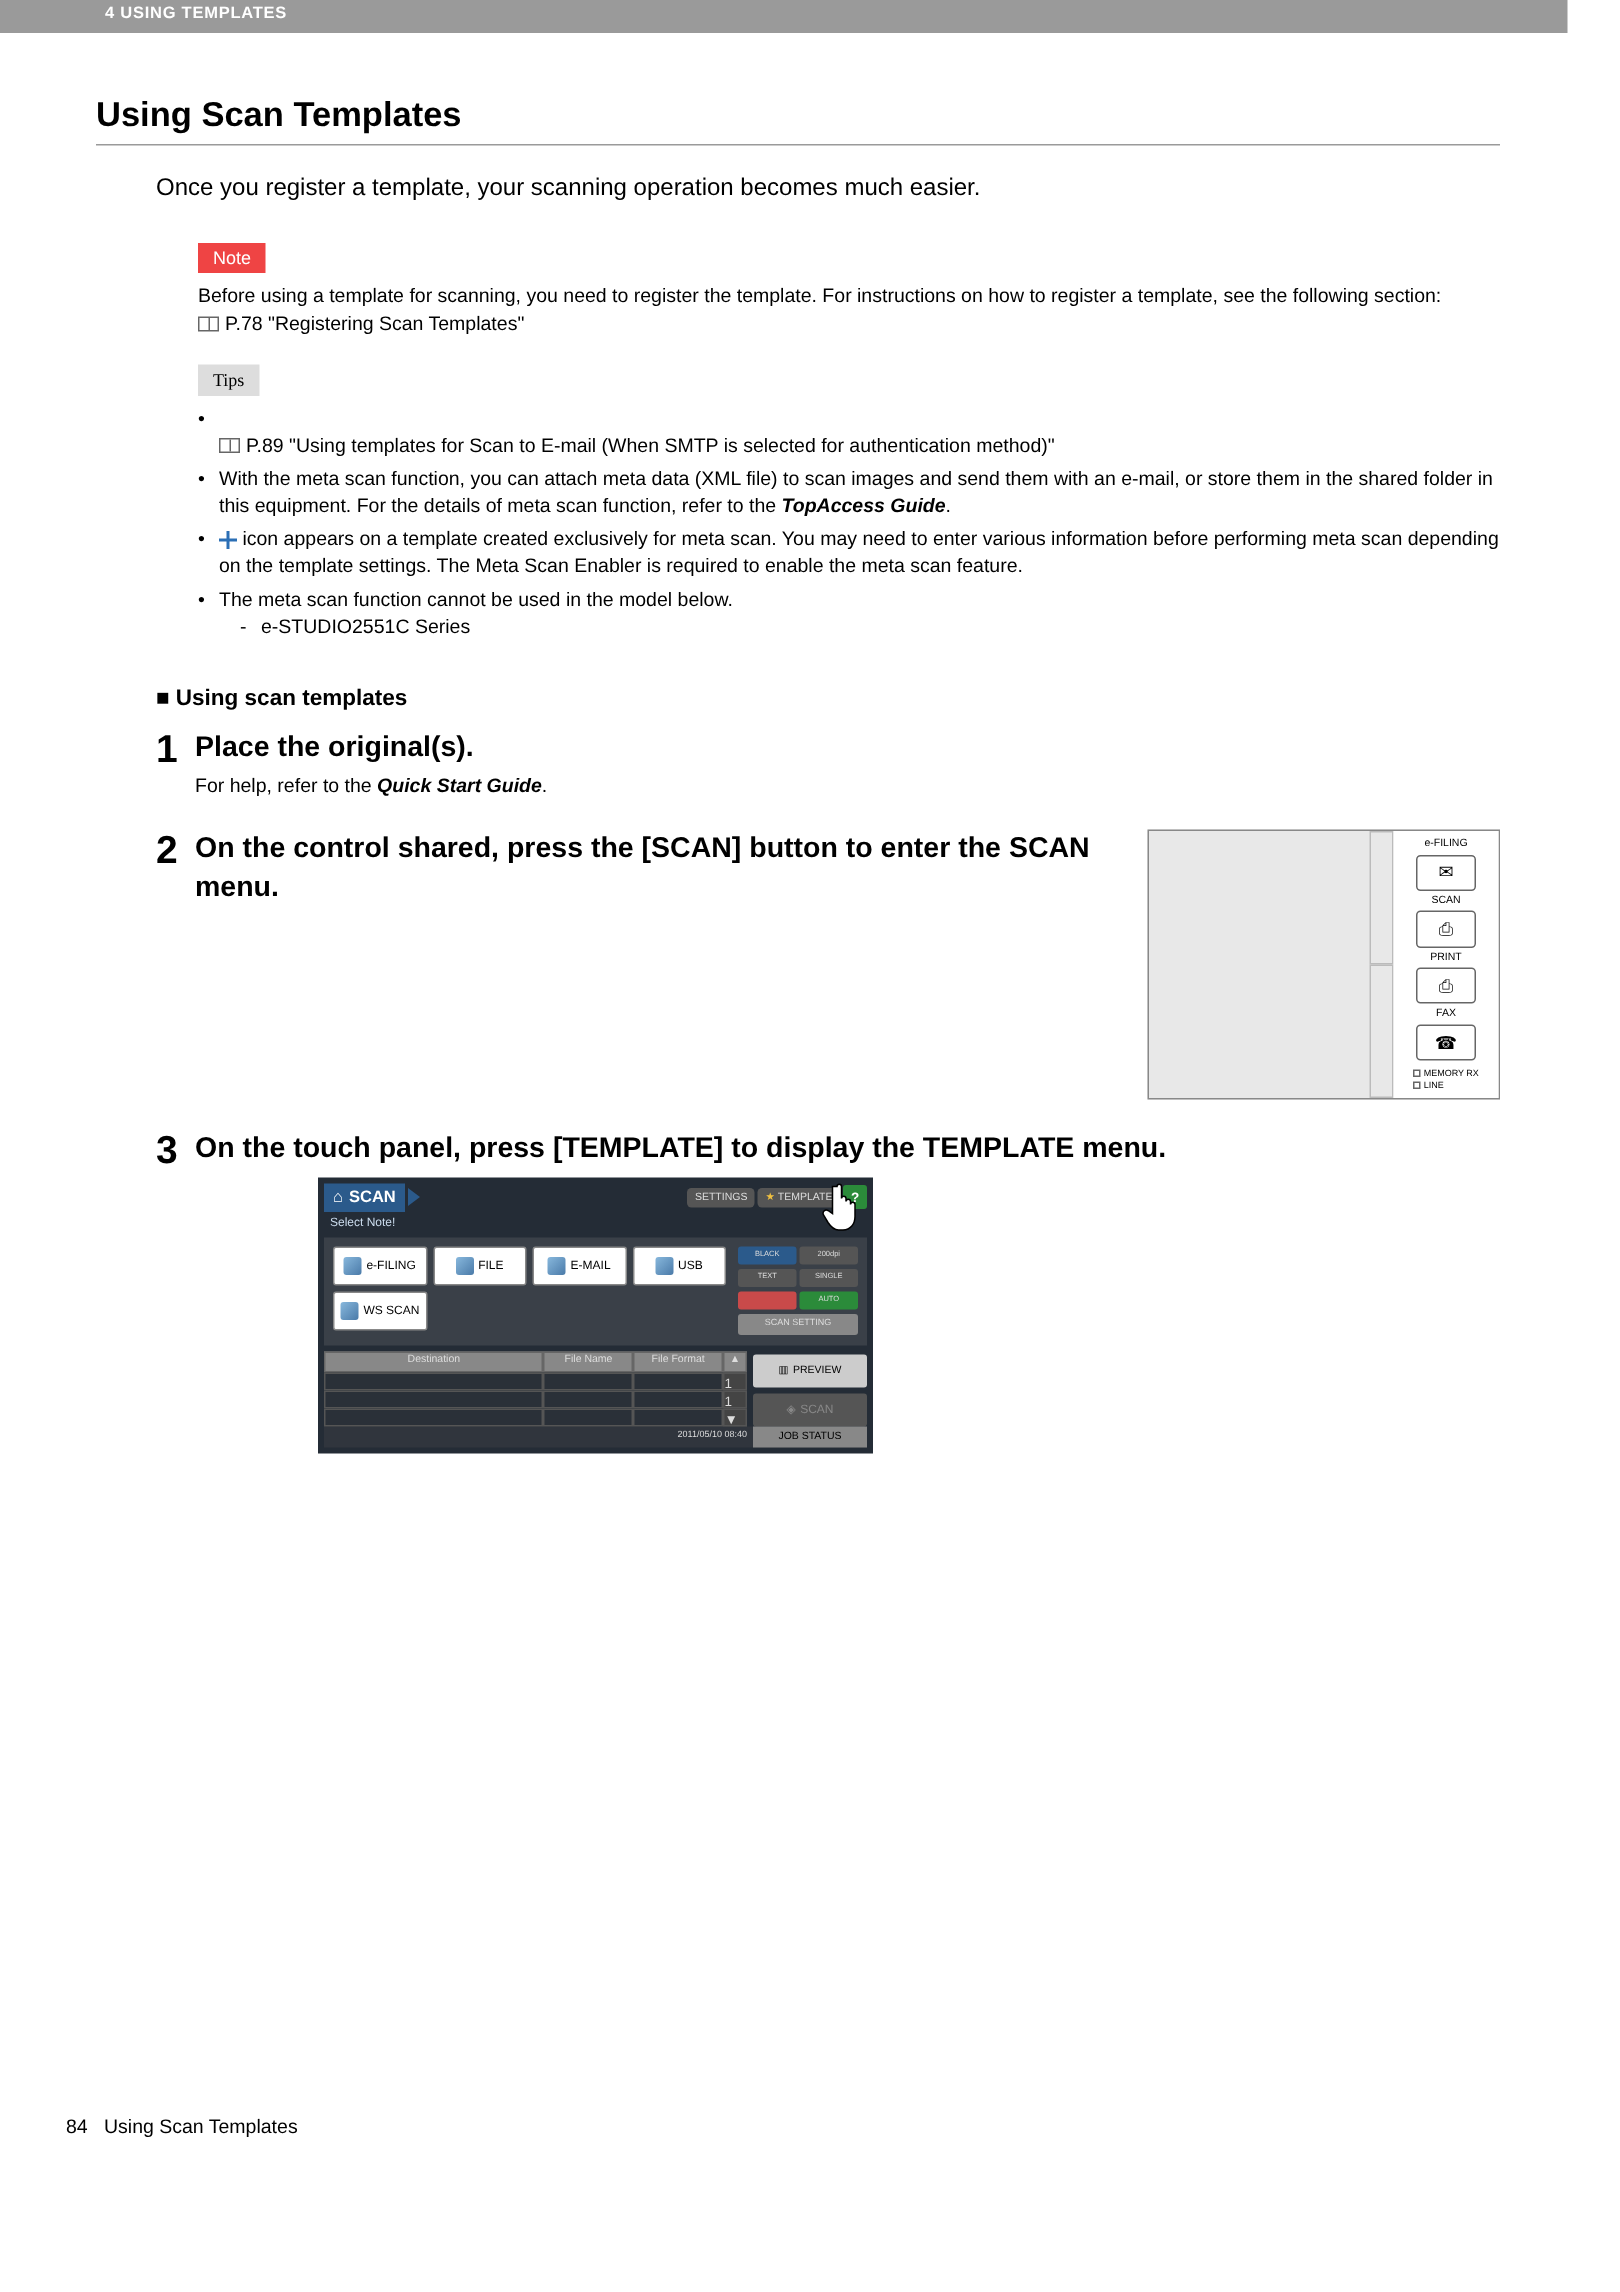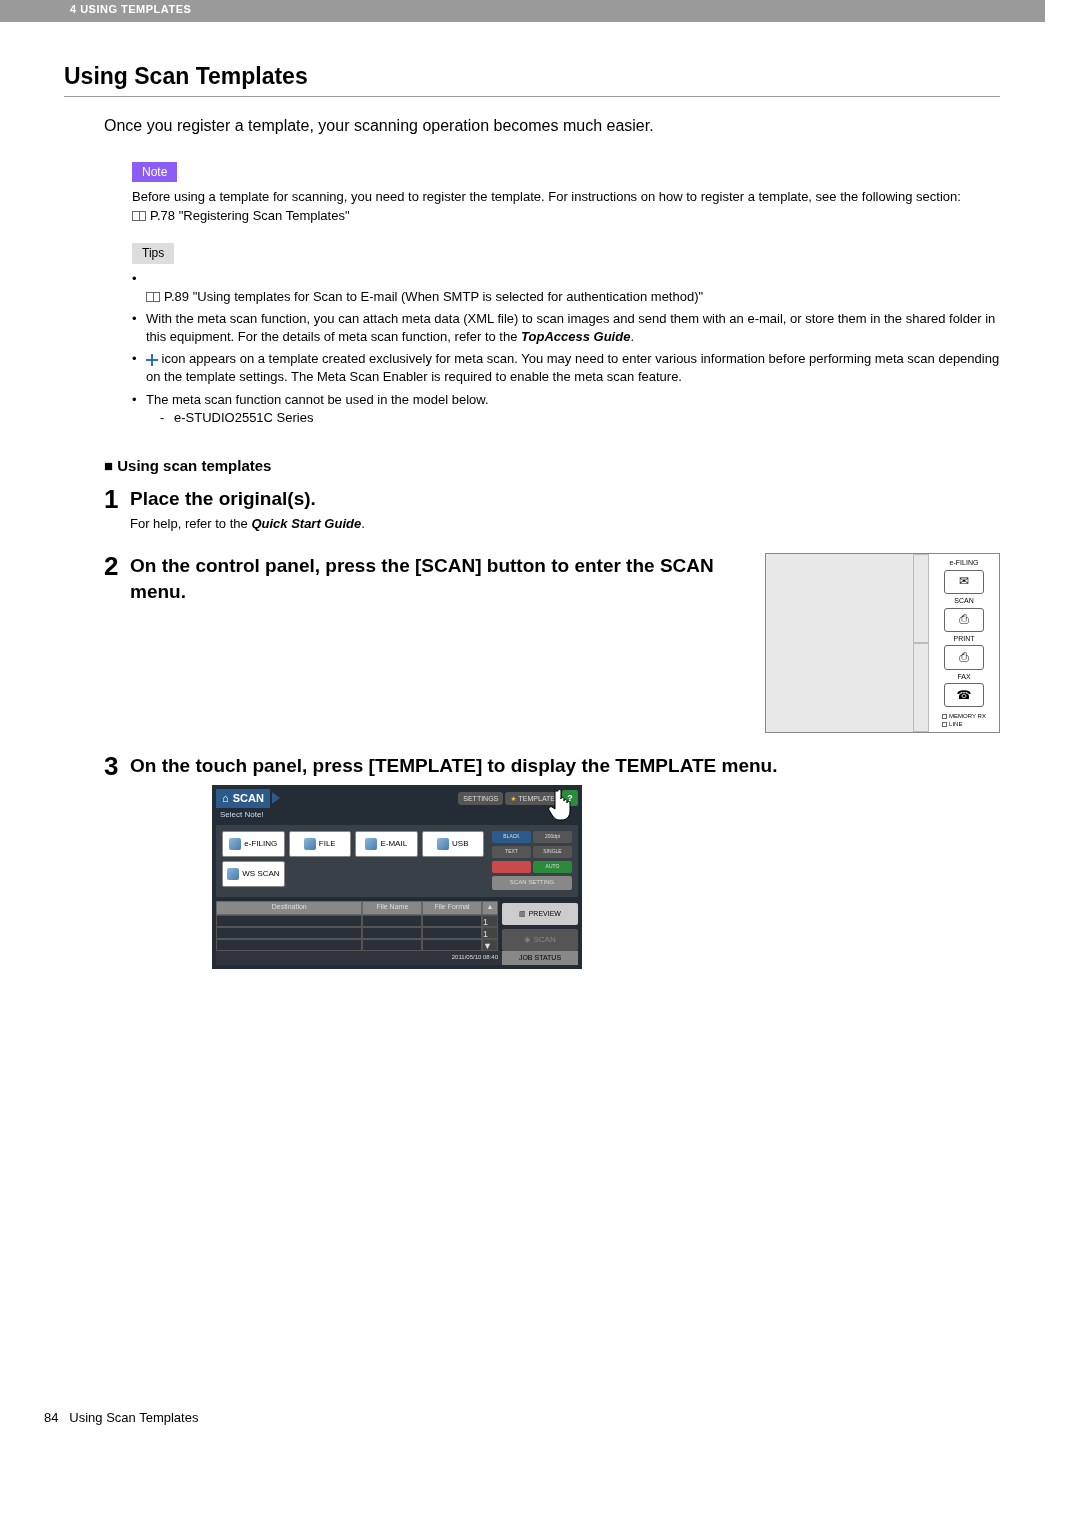--- a/index.html
+++ b/index.html
@@ -29,39 +29,40 @@
     font-size: 23px;
     font-weight: bold;
     margin-bottom: 18px;
     border-bottom: 1px solid #9a9a9a;
     padding-bottom: 4px;
   }
   .intro { margin-left: 40px; margin-bottom: 24px; font-size: 16px; }
   .note-block { margin-left: 68px; margin-bottom: 18px; }
   .note-tag {
     display: inline-block;
-    background: #8b5cf6;
+    background: #ef4444;
     color: #fff;
     padding: 2px 10px;
     font-size: 12px;
     margin-bottom: 6px;
   }
   .note-text { font-size: 13px; }
   .ref-line { font-size: 13px; }
   .book-icon { display:inline-block; width:14px; height:10px; border:1px solid #666; position:relative; vertical-align:middle; margin-right:4px;}
   .book-icon::before{content:"";position:absolute;left:50%;top:0;bottom:0;width:1px;background:#666;}
 
   .tips-block { margin-left: 68px; margin-bottom: 24px; }
   .tips-tag {
     display: inline-block;
     background: #ddd;
     color: #000;
     padding: 2px 10px;
     font-size: 12px;
     margin-bottom: 6px;
+    font-family: Liberation Serif, serif;
   }
   .tips-list { list-style: none; font-size: 13px; }
   .tips-list > li { position: relative; padding-left: 14px; margin-bottom: 4px; }
   .tips-list > li::before { content:"•"; position:absolute; left:0; }
   .tips-list .sub { padding-left: 28px; position:relative; }
   .tips-list .sub::before { content:"-"; position:absolute; left:14px; }
   .plus-icon {
     display:inline-block; width:12px; height:12px; position:relative;
     vertical-align:middle;
   }
@@ -249,21 +250,21 @@
       </div>
     </div>
   </div>
 
   <div class="step-wrap">
     <div class="step-with-panel">
       <div class="step-text-col">
         <div class="step-row">
           <div class="step-num">2</div>
           <div class="step-body">
-            <div class="step-title">On the control panel, press the [SCAN] button to enter the SCAN menu.</div>
+            <div class="step-title">On the control shared, press the [SCAN] button to enter the SCAN menu.</div>
           </div>
         </div>
       </div>
       <div class="panel-fig">
         <div class="panel-main"></div>
         <div class="panel-mid">
             <div></div>
             <div></div>
           </div>
         <div class="panel-btns">

